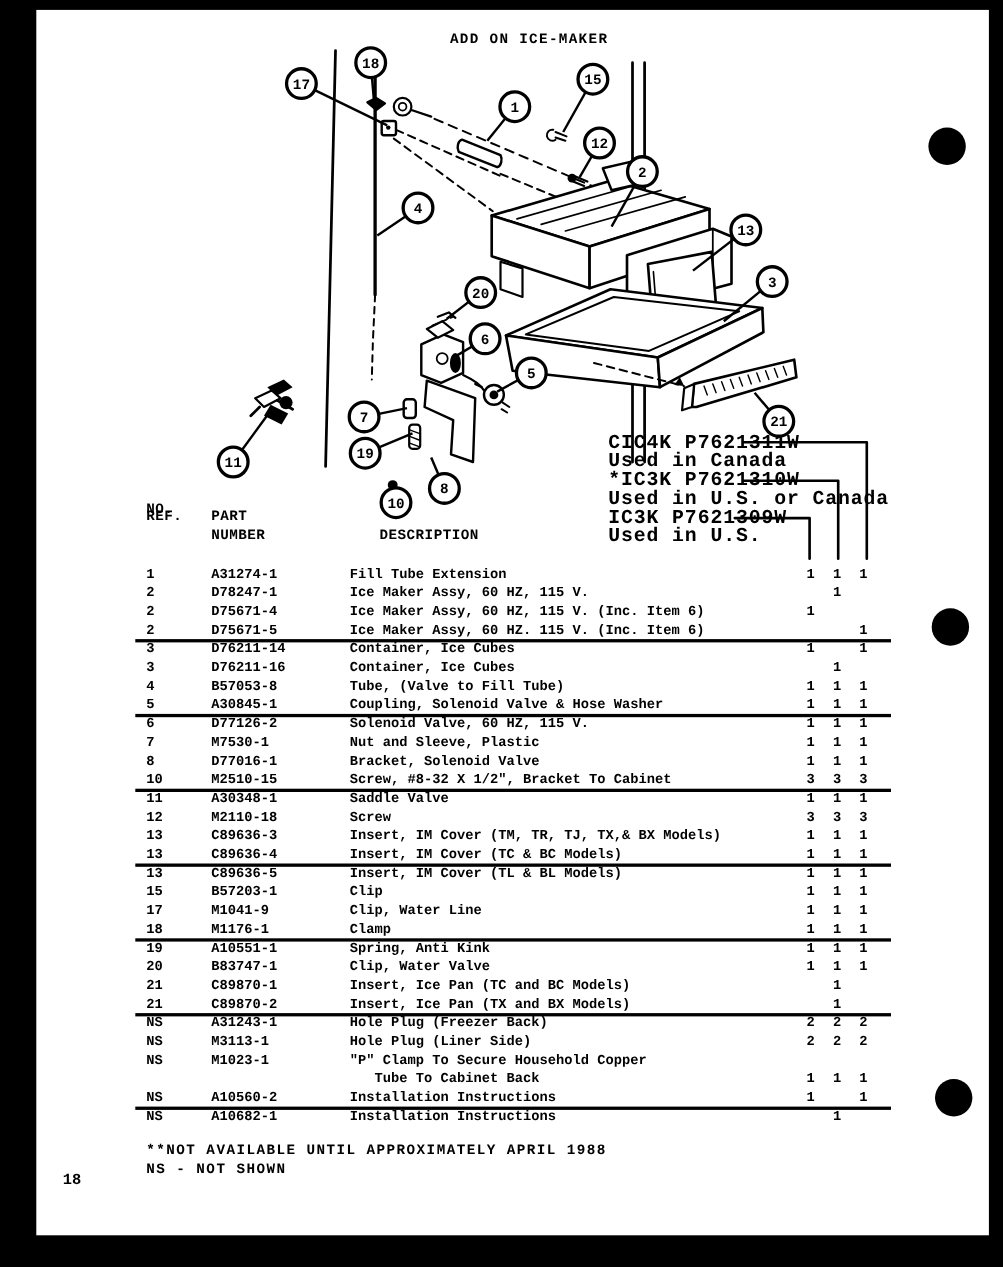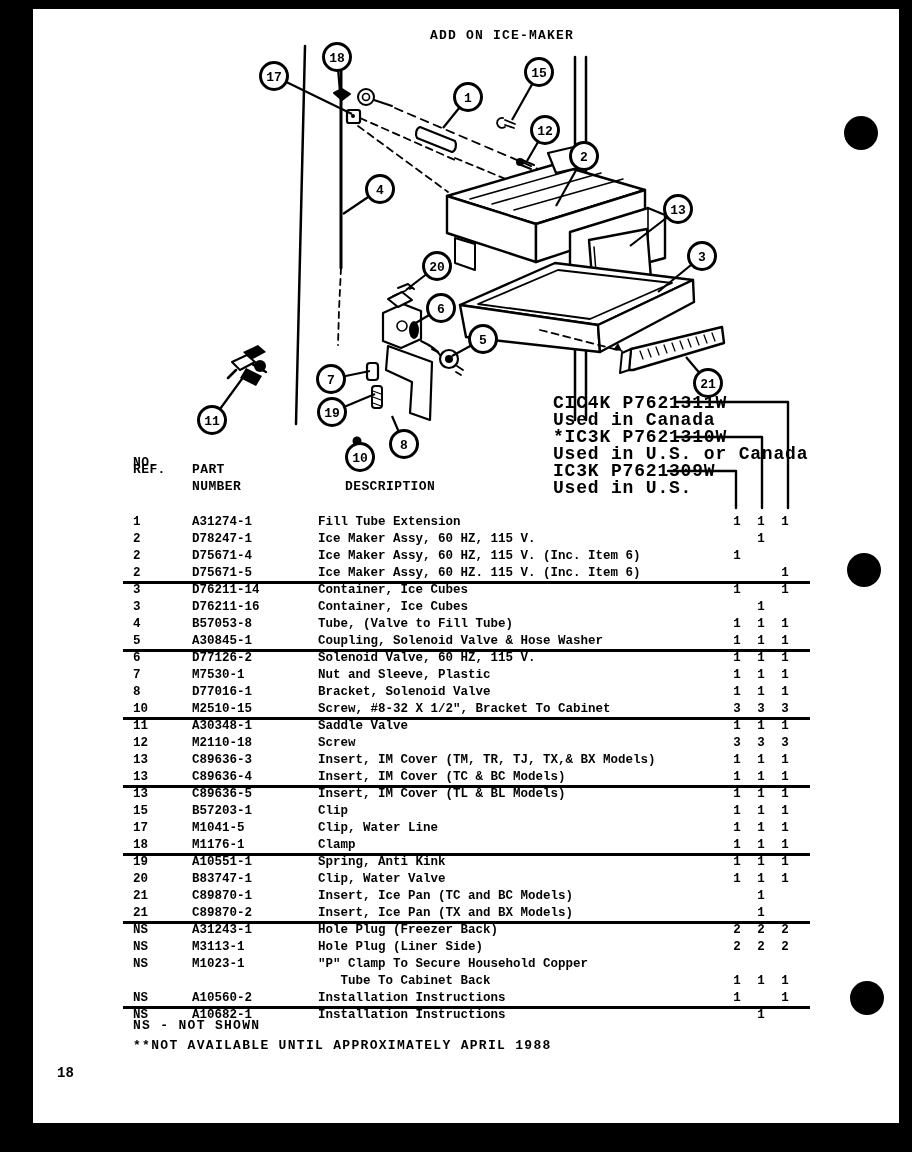--- a/index.html
+++ b/index.html
@@ -3,41 +3,41 @@
 <meta charset="utf-8">
 <style>
   html,body{margin:0;padding:0;background:#6b6b6b;}
   #page{
     position:relative;width:912px;height:1152px;background:#ffffff;overflow:hidden;
     font-family:"Liberation Mono","DejaVu Sans Mono",monospace;font-weight:bold;color:#000;
     margin:0 auto;
   }
   #diagram-svg{position:absolute;left:0;top:0;z-index:1;}
   .txt{position:absolute;z-index:3;white-space:pre;}
-  #page-title{left:430px;top:28px;font-size:13px;letter-spacing:1.2px;text-align:right;}
+  #page-title{left:409px;top:28px;font-size:13px;letter-spacing:1.2px;text-align:right;}
   .hdr{font-size:13px;letter-spacing:0.4px;}
   #hdr-ref1{left:133px;top:462px;}  #hdr-ref2{left:133px;top:455px;}
   #hdr-part1{left:192px;top:462px;} #hdr-part2{left:192px;top:479px;}
   #hdr-desc{left:345px;top:479px;}
   #legend{position:absolute;left:553px;top:395px;z-index:3;font-size:18px;letter-spacing:0.8px;}
   #legend div{height:17px;line-height:17px;white-space:pre;}
   #rows{position:absolute;left:0;top:514px;width:912px;z-index:3;font-size:12.5px;}
   .prow{position:relative;height:17px;line-height:17px;}
   .prow span{position:absolute;top:0;white-space:pre;line-height:17px;}
   .c-ref{left:133px;} .c-part{left:192px;font-family:Liberation Mono, monospace;} .c-desc{left:318px;}
   .c-q{width:18px;text-align:center;}
   .c-q0{left:728px;} .c-q1{left:752px;} .c-q2{left:776px;}
   .rule{position:absolute;left:123px;width:687px;height:3px;background:#000;z-index:4;}
   .bar{position:absolute;background:#000;z-index:6;}
   #bar-left{left:0;top:0;width:33px;height:1152px;}
   #bar-top{left:0;top:0;width:912px;height:9px;}
   #bar-right{left:899px;top:0;width:13px;height:1152px;}
   #bar-bottom{left:0;top:1123px;width:912px;height:29px;}
   #footnote-1{left:133px;top:1038px;font-size:13px;letter-spacing:1.3px;}
-  #footnote-2{left:133px;top:1018px;font-size:13px;letter-spacing:1.3px;}
+  #footnote-2{left:133px;top:1055px;font-size:13px;letter-spacing:1.3px;}
   #page-number{left:57px;top:1065px;font-size:14px;}
   svg text{font-family:"Liberation Mono","DejaVu Sans Mono",monospace;font-weight:bold;}
 </style>
 </head>
 <body>
 
 <div id="page">
 
   <svg id="diagram-svg" width="912" height="1152" viewBox="0 0 912 1152">
     <g fill="none" stroke="#000" stroke-width="2" stroke-linecap="round" stroke-linejoin="round">
@@ -415,21 +415,21 @@
       <div class="prow">
         <span class="c-ref">15</span>
         <span class="c-part">B57203-1</span>
         <span class="c-desc">Clip</span>
         <span class="c-q c-q0">1</span>
         <span class="c-q c-q1">1</span>
         <span class="c-q c-q2">1</span>
       </div>
       <div class="prow">
         <span class="c-ref">17</span>
-        <span class="c-part">M1041-5</span>
+        <span class="c-part">M1041-9</span>
         <span class="c-desc">Clip, Water Line</span>
         <span class="c-q c-q0">1</span>
         <span class="c-q c-q1">1</span>
         <span class="c-q c-q2">1</span>
       </div>
       <div class="prow">
         <span class="c-ref">18</span>
         <span class="c-part">M1176-1</span>
         <span class="c-desc">Clamp</span>
         <span class="c-q c-q0">1</span>

